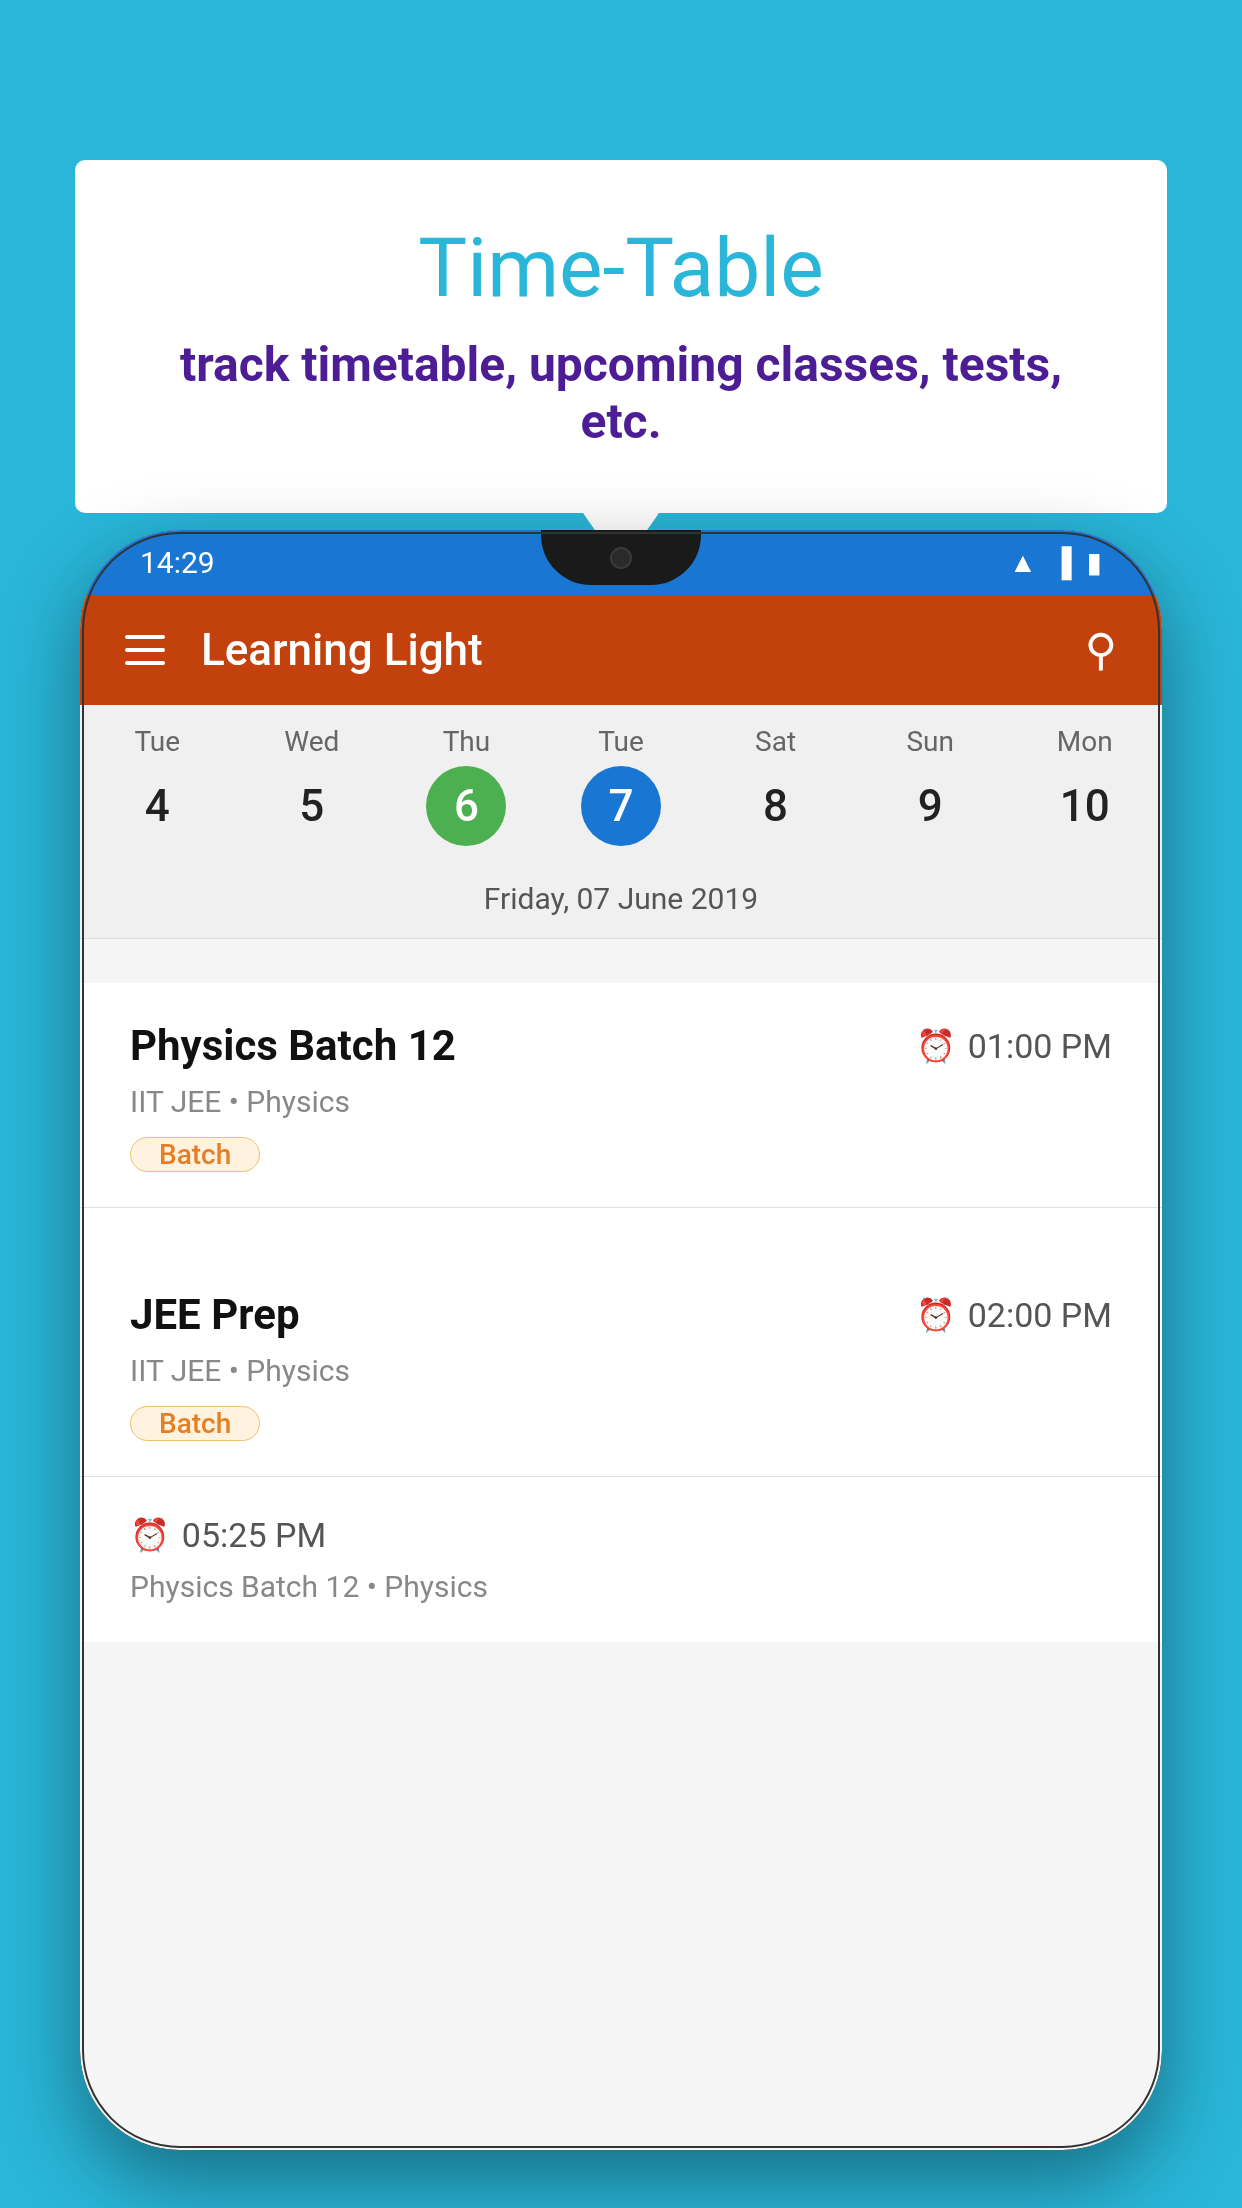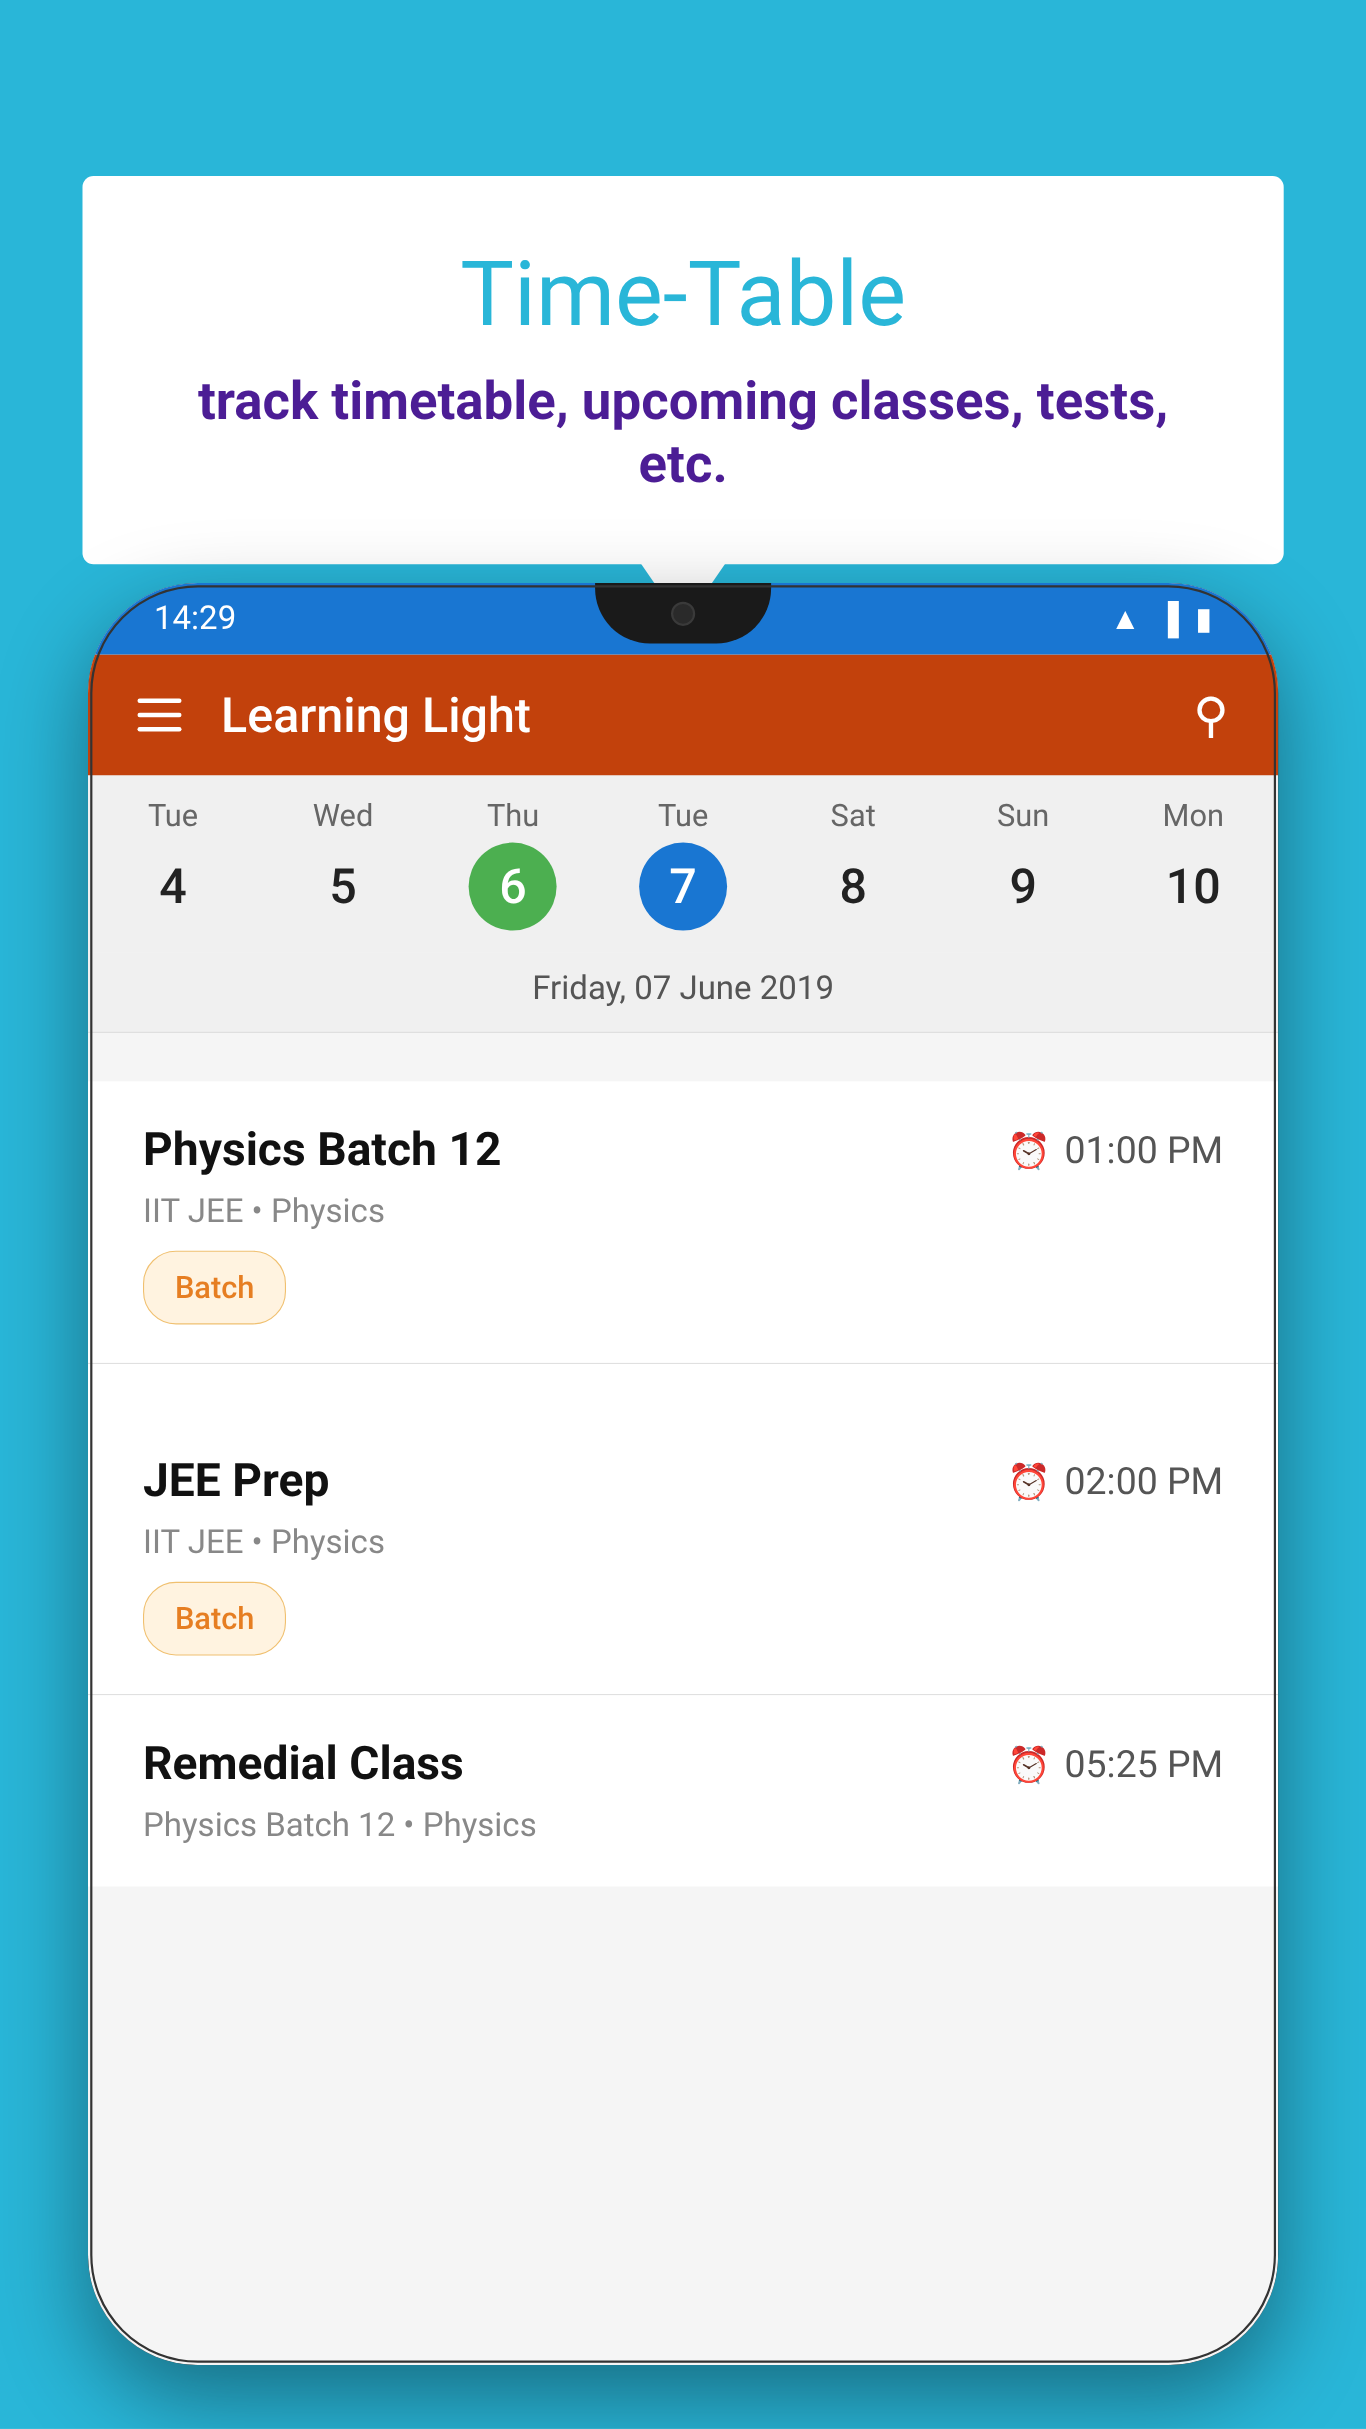--- a/index.html
+++ b/index.html
@@ -278,21 +278,21 @@
       color: #888;
       margin-bottom: 18px;
     }
 
     .batch-badge {
       display: inline-block;
       background: #fff3e0;
       color: #e67e22;
       border: 1.5px solid #f0c070;
       border-radius: 30px;
-      padding: 16px 28px;
+      padding: 0 28px;
       font-size: 28px;
       font-weight: 500;
     }
 
     
     .schedule-item-partial {
       padding: 38px 50px 20px;
     }
   </style>
 </head>
@@ -391,21 +391,20 @@
               <span class="clock-icon">⏰</span>
               <span>02:00 PM</span>
             </span>
           </div>
           <div class="schedule-subtitle">IIT JEE • Physics</div>
           <span class="batch-badge">Batch</span>
         </div>
 
         <div class="schedule-item-partial">
           <div class="schedule-item-header">
-            <span class="schedule-title">Remedial Class</span>
             <span class="schedule-time">
               <span class="clock-icon">⏰</span>
               <span>05:25 PM</span>
             </span>
           </div>
           <div class="schedule-subtitle">Physics Batch 12 • Physics</div>
         </div>
 
       </div>
 

